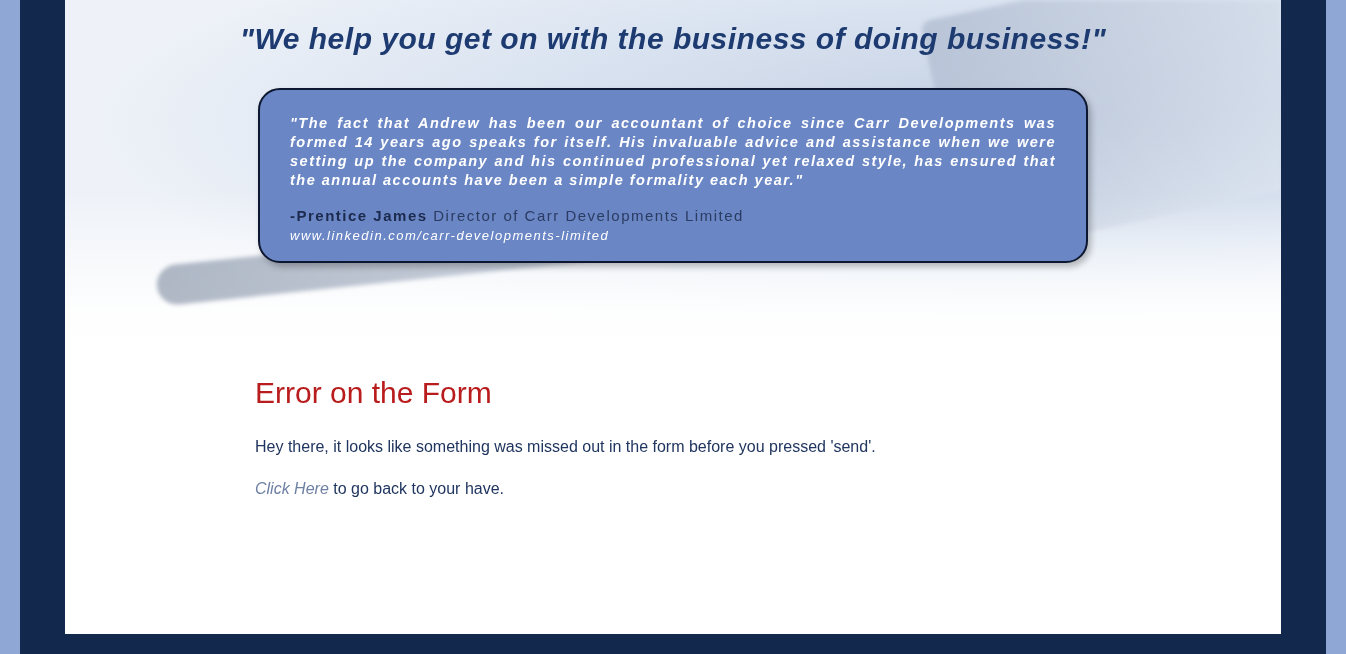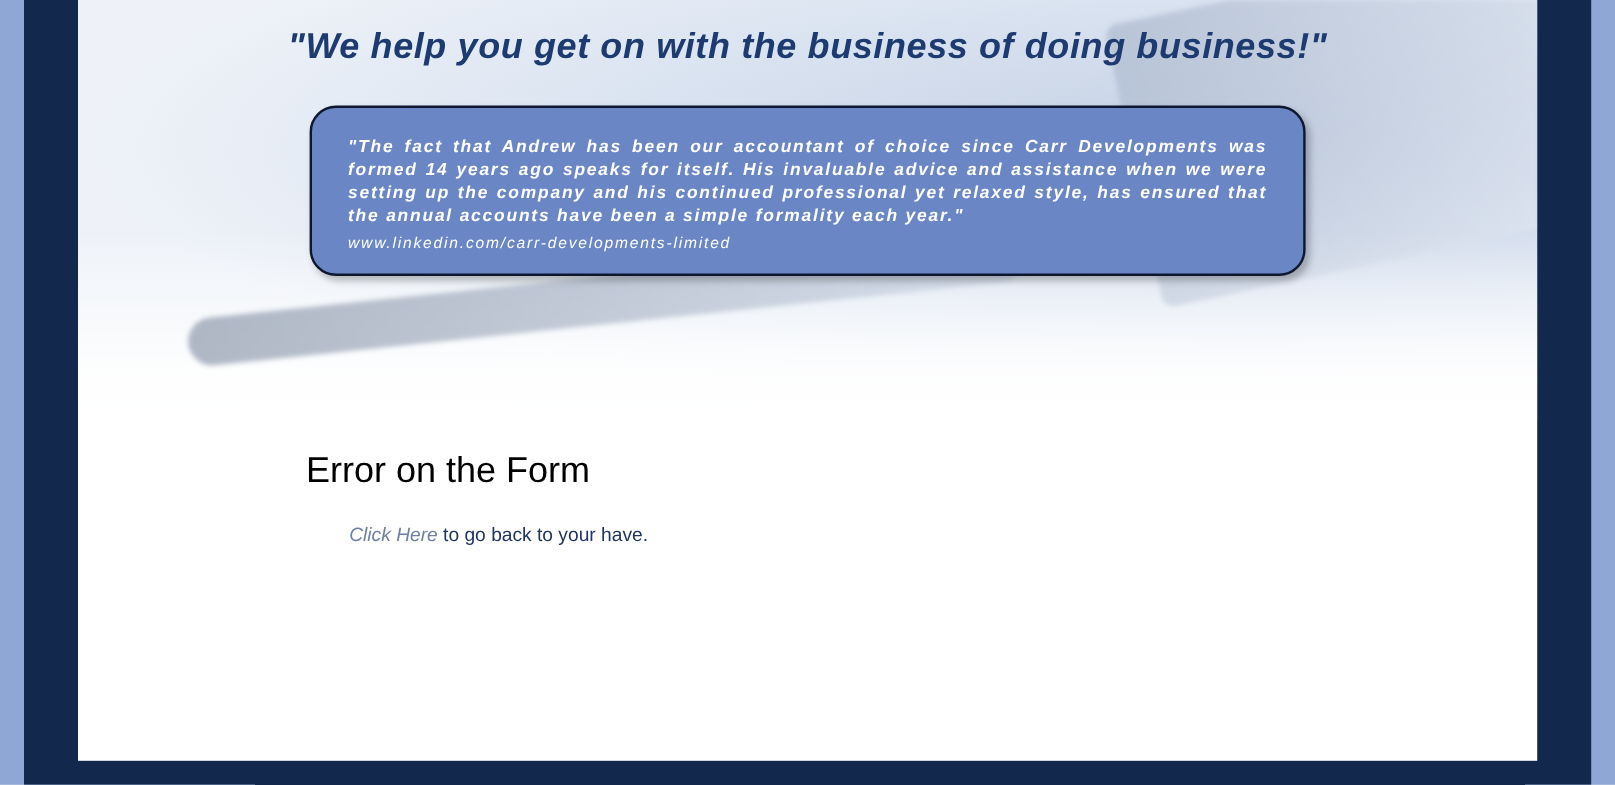--- a/index.html
+++ b/index.html
@@ -103,60 +103,64 @@
     font-style: italic;
     font-size: 13px;
     letter-spacing: 1.5px;
     text-decoration: none;
   }
   .content {
     padding: 8px 0 0 190px;
     width: 1020px;
   }
   .content h1 {
-    color: #000000;
+    color: #b91c1c;
     font-size: 30px;
     font-weight: normal;
     margin-top: 18px;
     margin-bottom: 28px;
   }
   .content p {
     color: #20355f;
     font-size: 16px;
     margin-bottom: 24px;
   }
   .content .back-line { color: #20355f; font-size: 16px; }
   .content .back-line a {
     color: #6d7fa3;
     font-style: italic;
     text-decoration: none;
-    margin-left: 36px;
   }
 </style>
 </head>
 <body>
 
 <div class="outer-frame">
   <div class="page">
 
     <div class="hero">
       <div class="hero-bg-shapes">
         <div class="calc"></div>
         <div class="pen"></div>
       </div>
 
       <div class="tagline">"We help you get on with the business of doing business!"</div>
 
       <div class="testimonial">
         <div class="quote">"The fact that Andrew has been our accountant of choice since Carr Developments was formed 14 years ago speaks for itself. His invaluable advice and assistance when we were setting up the company and his continued professional yet relaxed style, has ensured that the annual accounts have been a simple formality each year."</div>
+        <div class="attribution">
+          <span class="author">-</span><span class="author">Prentice James</span>
+          <span class="role">Director of Carr Developments Limited</span>
+        </div>
         <a href="#" class="link">www.linkedin.com/carr-developments-limited</a>
       </div>
     </div>
 
     <div class="content">
       <h1>Error on the Form</h1>
+      <p>Hey there, it looks like something was missed out in the form before you pressed 'send'.</p>
       <p class="back-line">
         <a href="#">Click Here</a><span> to go back to your have.</span>
       </p>
     </div>
 
   </div>
 </div>
 
 </body></html>

